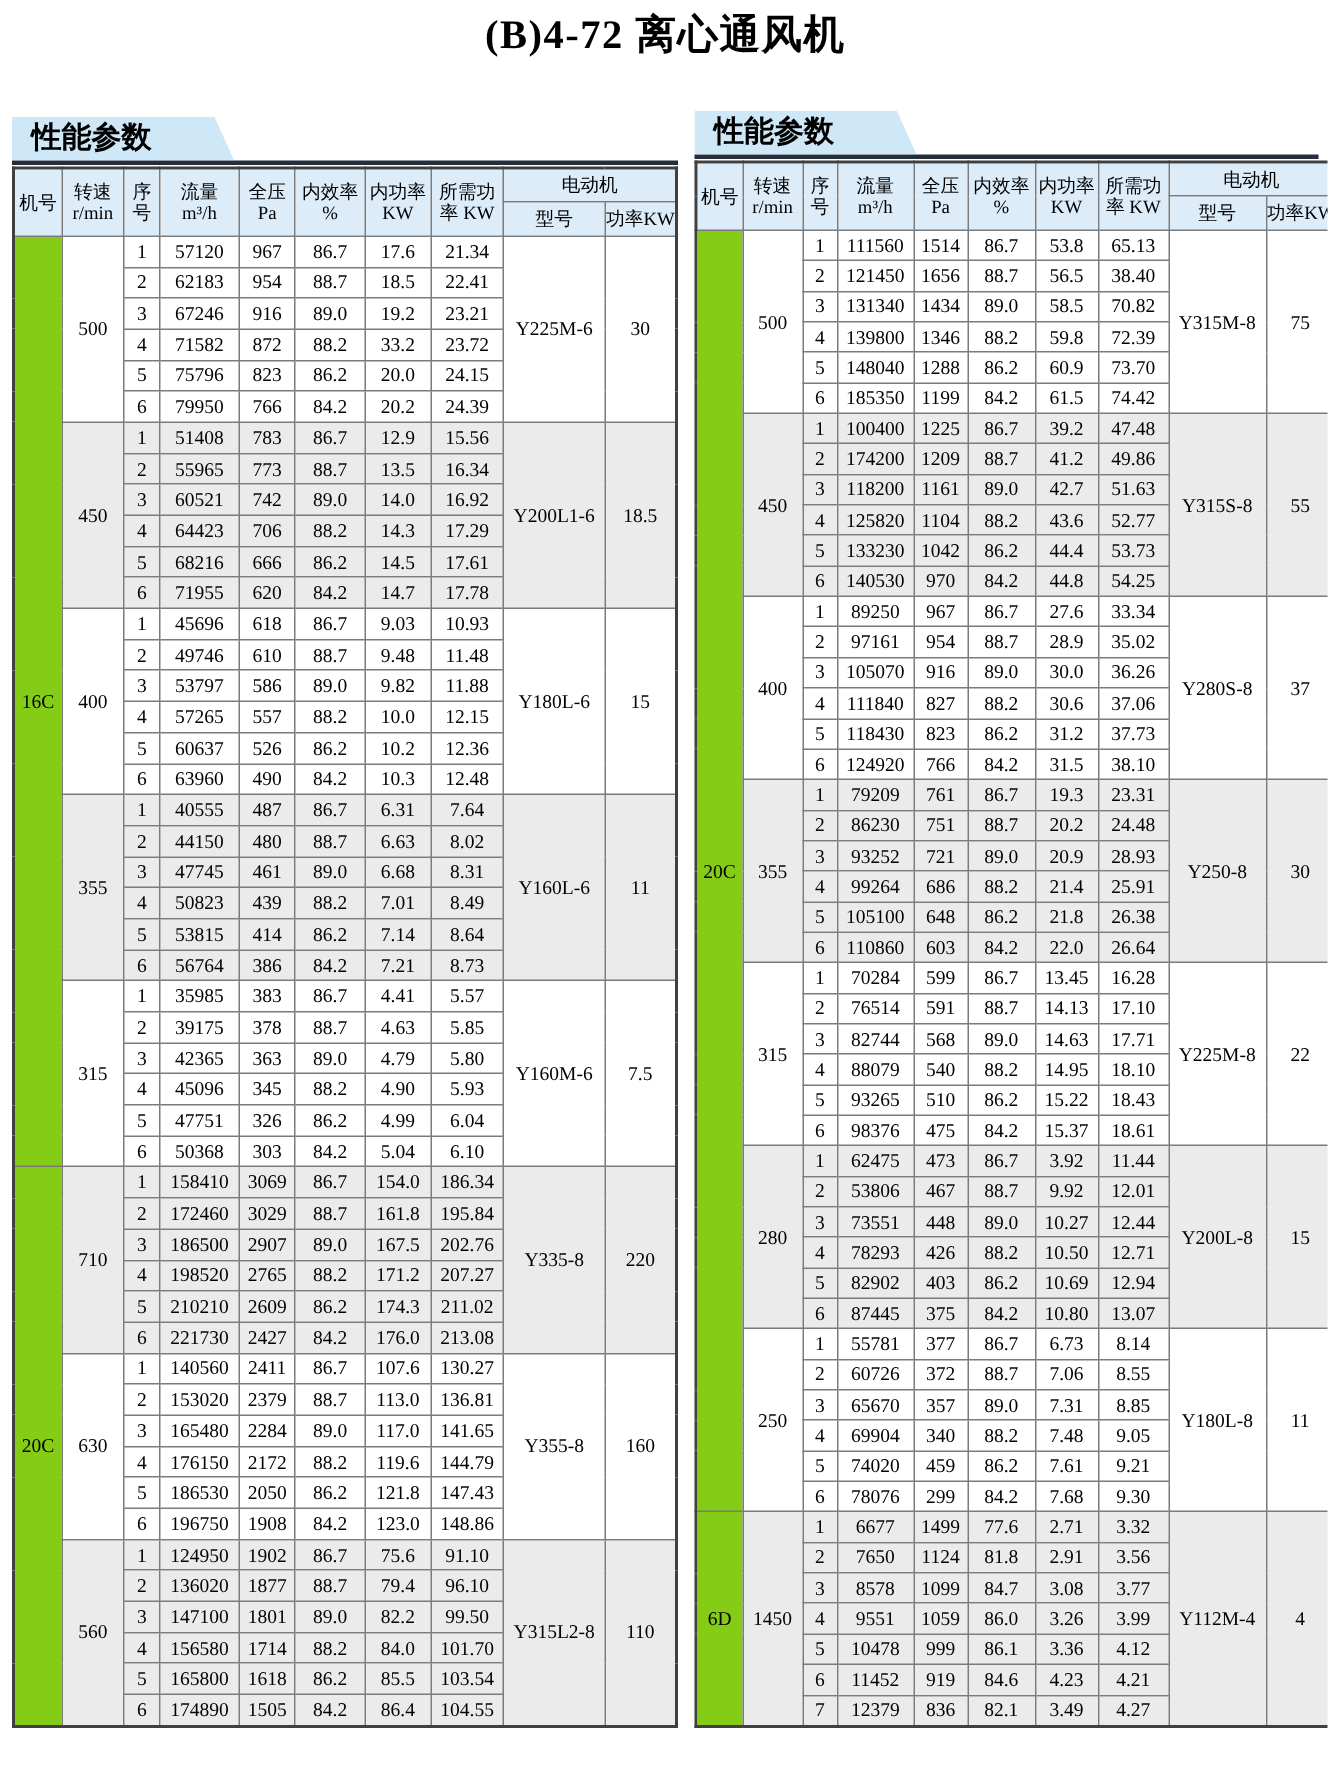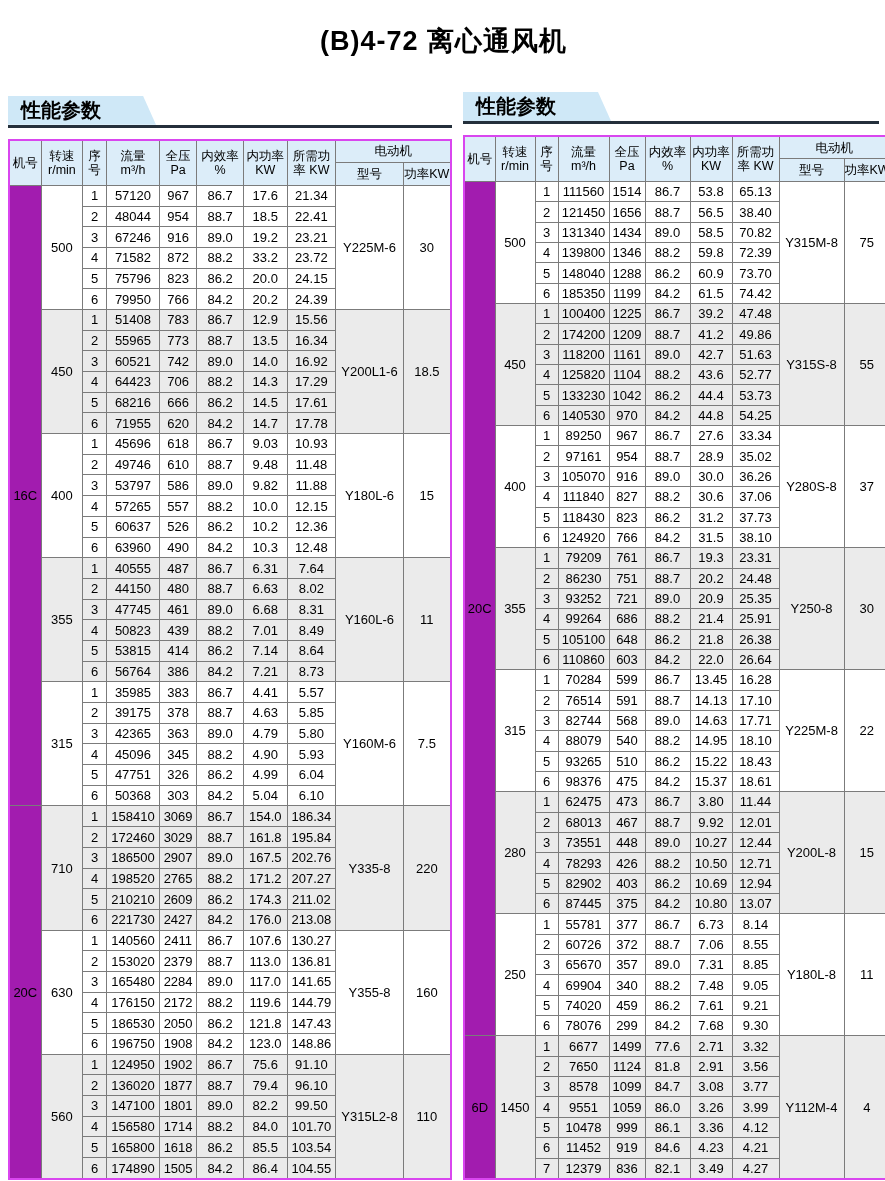--- a/index.html
+++ b/index.html
@@ -1,36 +1,36 @@
 <!DOCTYPE html>
 <html><head>
 <meta charset="utf-8">
 <style>
   html,body{margin:0;padding:0;background:#ffffff;}
   body{width:885px;height:1181px;overflow:hidden;font-family:"Liberation Sans",sans-serif;color:#000;}
-  .page{padding:20px 6px 0 8px;box-sizing:border-box;}
+  .page{padding:2px 6px 0 8px;box-sizing:border-box;font-family:Liberation Serif, serif;}
   .page-title{text-align:center;font-size:27px;font-weight:bold;margin:3px 0 33px 0;letter-spacing:1px;}
   .tables{display:flex;gap:11px;align-items:flex-end;}
   .table-col{box-sizing:border-box;}
   .col-left{width:444px;}
   .col-right{width:416px;}
   .banner{width:148px;height:29px;background:#cfe8f7;clip-path:polygon(0 0,calc(100% - 13px) 0,100% 100%,0 100%);
           font-size:20px;font-weight:bold;line-height:29px;padding-left:13px;box-sizing:border-box;}
   .banner-underline{height:3px;background:#242f3b;width:100%;}
-  table.perf{border-collapse:collapse;table-layout:fixed;width:100%;margin-top:11px;font-size:13px;
-             border:2px solid #d946ef;}
+  table.perf{border-collapse:collapse;table-layout:fixed;width:100%;margin-top:1px;font-size:13px;
+             border:2px solid #404040;}
   table.perf th,table.perf td{border:1px solid #7b7b7b;text-align:center;vertical-align:middle;
              padding:0;overflow:hidden;white-space:nowrap;}
   table.perf thead th{background:#dcedf9;font-weight:normal;font-size:12.5px;line-height:14px;}
   table.perf thead tr:first-child th{height:21px;}
   table.perf thead tr:last-child th{height:22px;}
   table.perf thead th div{line-height:14px;}
   .t-left tbody td{height:19.7px;}
   .t-right tbody td{height:19.35px;}
-  td.machine{background:#a21caf;}
+  td.machine{background:#84cc16;}
   td.shade{background:#ebebeb;}
   tbody td{font-size:13px;}
 </style>
 </head>
 <body>
 
 <div class="page">
   <div class="page-title">(B)4-72 离心通风机</div>
   <div class="tables">
     <div class="table-col col-left">
@@ -97,21 +97,21 @@
               <td class="d">57120</td>
               <td class="d">967</td>
               <td class="d">86.7</td>
               <td class="d">17.6</td>
               <td class="d">21.34</td>
               <td class="model" rowspan="6">Y225M-6</td>
               <td class="mpower" rowspan="6">30</td>
             </tr>
             <tr>
               <td class="d">2</td>
-              <td class="d">48044</td>
+              <td class="d">62183</td>
               <td class="d">954</td>
               <td class="d">88.7</td>
               <td class="d">18.5</td>
               <td class="d">22.41</td>
             </tr>
             <tr>
               <td class="d">3</td>
               <td class="d">67246</td>
               <td class="d">916</td>
               <td class="d">89.0</td>
@@ -732,21 +732,21 @@
               <td class="d shade">88.7</td>
               <td class="d shade">20.2</td>
               <td class="d shade">24.48</td>
             </tr>
             <tr>
               <td class="d shade">3</td>
               <td class="d shade">93252</td>
               <td class="d shade">721</td>
               <td class="d shade">89.0</td>
               <td class="d shade">20.9</td>
-              <td class="d shade">25.35</td>
+              <td class="d shade">28.93</td>
             </tr>
             <tr>
               <td class="d shade">4</td>
               <td class="d shade">99264</td>
               <td class="d shade">686</td>
               <td class="d shade">88.2</td>
               <td class="d shade">21.4</td>
               <td class="d shade">25.91</td>
             </tr>
             <tr>
@@ -815,28 +815,28 @@
               <td class="d">84.2</td>
               <td class="d">15.37</td>
               <td class="d">18.61</td>
             </tr>
             <tr>
               <td class="speed shade" rowspan="6">280</td>
               <td class="d shade">1</td>
               <td class="d shade">62475</td>
               <td class="d shade">473</td>
               <td class="d shade">86.7</td>
-              <td class="d shade">3.80</td>
+              <td class="d shade">3.92</td>
               <td class="d shade">11.44</td>
               <td class="model shade" rowspan="6">Y200L-8</td>
               <td class="mpower shade" rowspan="6">15</td>
             </tr>
             <tr>
               <td class="d shade">2</td>
-              <td class="d shade">68013</td>
+              <td class="d shade">53806</td>
               <td class="d shade">467</td>
               <td class="d shade">88.7</td>
               <td class="d shade">9.92</td>
               <td class="d shade">12.01</td>
             </tr>
             <tr>
               <td class="d shade">3</td>
               <td class="d shade">73551</td>
               <td class="d shade">448</td>
               <td class="d shade">89.0</td>

